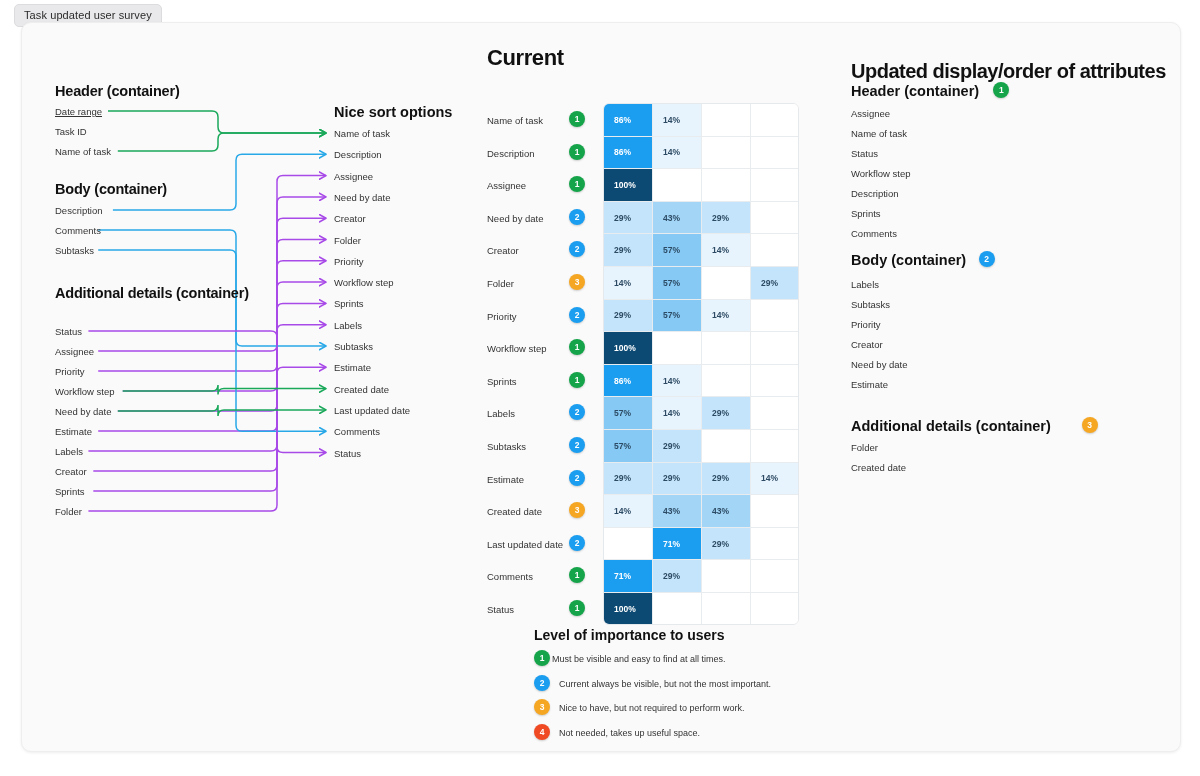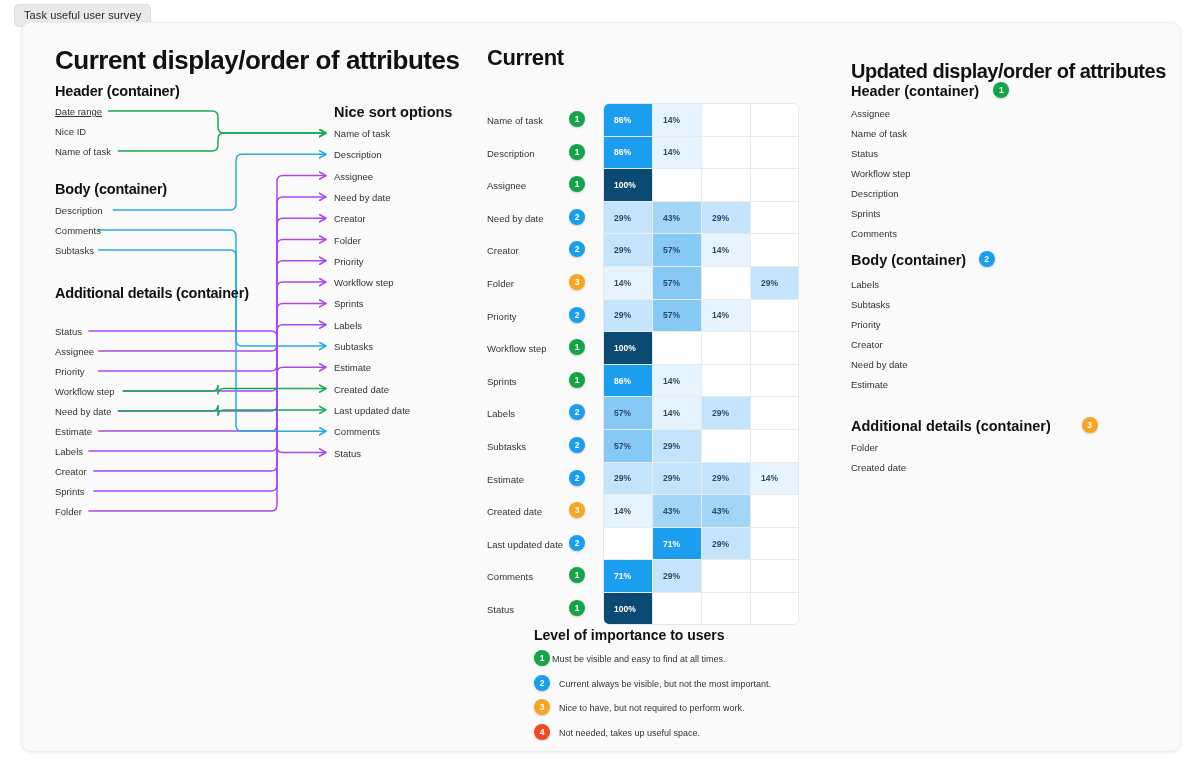--- a/index.html
+++ b/index.html
@@ -83,26 +83,25 @@
   .h3-title {
     position: absolute; left: 29px; top: 37px;
     font-size: 20px; font-weight: bold; color: #111; letter-spacing: -.5px;
   }
   .c3-head { position: absolute; left: 29px; font-size: 14.5px; font-weight: bold; color: #111; }
   .c3-item { position: absolute; left: 29px; font-size: 9.5px; color: #333; white-space: nowrap; }
 </style>
 </head>
 <body>
 
-<div class="badge-tab">Task useful user survey</div>
+<div class="badge-tab">Task updated user survey</div>
 
 <div class="board">
 
   <div class="col1">
-    <div class="h1-title">Current display/order of attributes</div>
     <div class="cso-head">Nice sort options</div>
     <svg class="wires" id="wire-svg">
         <defs>
           <marker id="ar-g" markerWidth="6" markerHeight="6" refX="5" refY="3" orient="auto">
             <path d="M0.5,0.5 L5,3 L0.5,5.5" fill="none" stroke="#1aa85a" stroke-width="1.1" stroke-linecap="round" stroke-linejoin="round"></path>
           </marker>
           <marker id="ar-b" markerWidth="6" markerHeight="6" refX="5" refY="3" orient="auto">
             <path d="M0.5,0.5 L5,3 L0.5,5.5" fill="none" stroke="#29a8e8" stroke-width="1.1" stroke-linecap="round" stroke-linejoin="round"></path>
           </marker>
           <marker id="ar-p" markerWidth="6" markerHeight="6" refX="5" refY="3" orient="auto">
@@ -123,21 +122,21 @@
         <path d="M76.2,227 H208 Q214,227 214,233 V317 Q214,323 220,323 H304" fill="none" stroke="#29a8e8" stroke-width="1.5" marker-end="url(#ar-b)"></path>
         <path d="M76.2,408 H249 Q255,408 255,402 V350.3 Q255,344.3 261,344.3 H304" fill="none" stroke="#a84ae8" stroke-width="1.5" marker-end="url(#ar-p)"></path>
         <path d="M76.2,207 H208 Q214,207 214,213 V402.2 Q214,408.2 220,408.2 H304" fill="none" stroke="#29a8e8" stroke-width="1.5" marker-end="url(#ar-b)"></path>
         <path d="M66.4,308 H249 Q255,308 255,314 V423.5 Q255,429.5 261,429.5 H304" fill="none" stroke="#a84ae8" stroke-width="1.5" marker-end="url(#ar-p)"></path>
         <path d="M100.7,368 H190 Q196,368 196,362 V371.6 Q196,365.6 202,365.6 H304" fill="none" stroke="#1aa85a" stroke-width="1.5" marker-end="url(#ar-g)"></path>
         <path d="M95.80000000000001,388 H190 Q196,388 196,382 V392.90000000000003 Q196,386.90000000000003 202,386.90000000000003 H304" fill="none" stroke="#1aa85a" stroke-width="1.5" marker-end="url(#ar-g)"></path>
       </svg>
     <div id="c1-groups">
         <div class="sec-head" style="left: 33px; top: 60px;">Header (container)</div>
         <div class="attr" style="left: 33px; top: 83px; text-decoration: underline;">Date range</div>
-        <div class="attr" style="left: 33px; top: 103px;">Nice ID</div>
+        <div class="attr" style="left: 33px; top: 103px;">Task ID</div>
         <div class="attr" style="left: 33px; top: 123px;">Name of task</div>
         <div class="sec-head" style="left: 33px; top: 158px;">Body (container)</div>
         <div class="attr" style="left: 33px; top: 182px;">Description</div>
         <div class="attr" style="left: 33px; top: 202px;">Comments</div>
         <div class="attr" style="left: 33px; top: 222px;">Subtasks</div>
         <div class="sec-head" style="left: 33px; top: 262px;">Additional details (container)</div>
         <div class="attr" style="left: 33px; top: 303px;">Status</div>
         <div class="attr" style="left: 33px; top: 323px;">Assignee</div>
         <div class="attr" style="left: 33px; top: 343px;">Priority</div>
         <div class="attr" style="left: 33px; top: 363px;">Workflow step</div>

